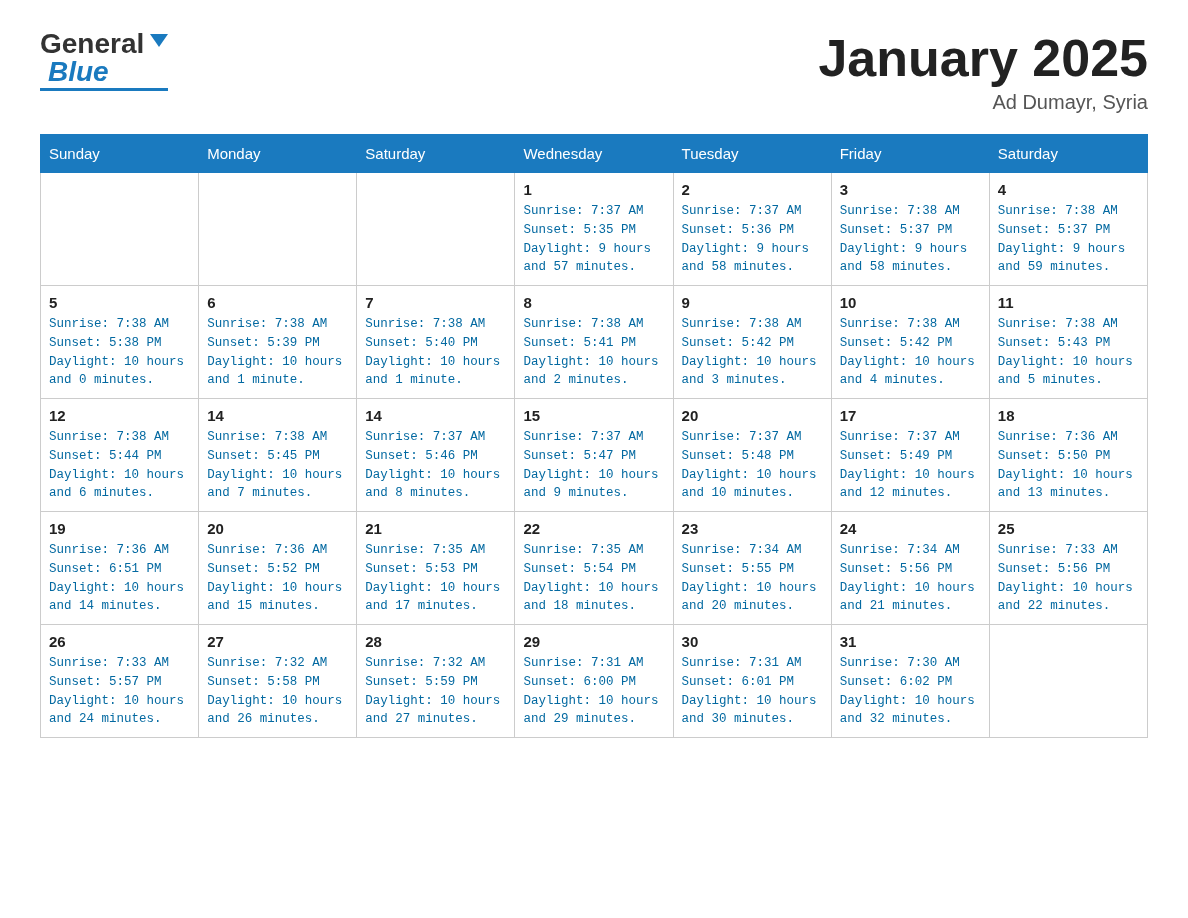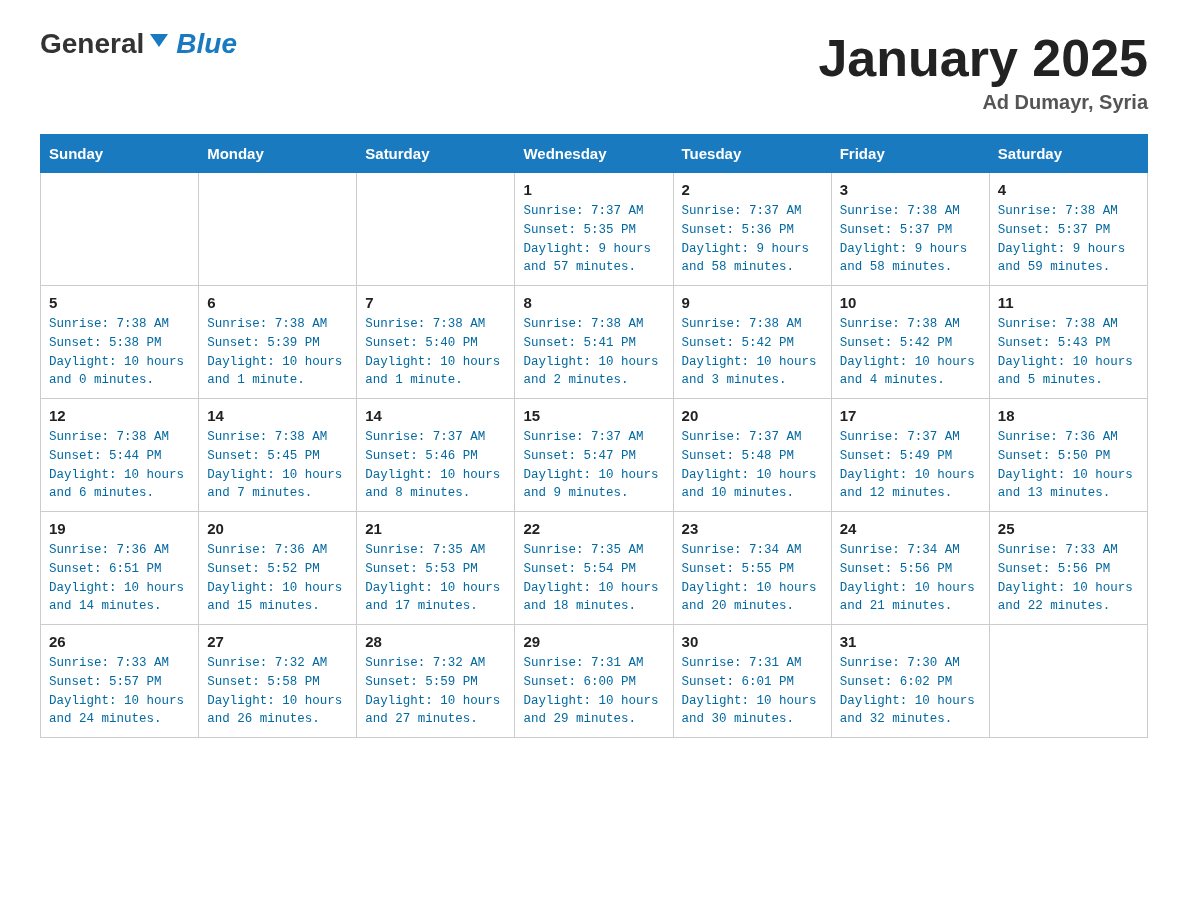--- a/index.html
+++ b/index.html
@@ -11,21 +11,21 @@
       min-height: 918px;
     }
     .header {
       display: flex;
       justify-content: space-between;
       align-items: flex-start;
       margin-bottom: 20px;
     }
     .logo {
       display: flex;
-      flex-direction: row;
+      flex-direction: column;
       align-items: flex-start;
     }
     .logo-text {
       font-size: 28px;
       font-weight: bold;
       color: #333;
       line-height: 1;
     }
     .logo-line {
       width: 100%;
@@ -39,33 +39,32 @@
     .main-title {
       font-size: 52px;
       font-weight: bold;
       color: #222;
       line-height: 1.1;
     }
     .subtitle {
       font-size: 20px;
       color: #555;
       margin-top: 4px;
-      font-weight: bold;
     }
     .calendar {
       width: 100%;
       border-collapse: collapse;
       border: 1px solid #aaa;
     }
     .calendar th {
       background-color: #1a7abf;
       color: #fff;
       padding: 10px 8px;
       font-size: 15px;
-      font-weight: bold;
+      font-weight: normal;
       text-align: left;
       border: 1px solid #1a7abf;
     }
     .calendar td {
       vertical-align: top;
       padding: 8px;
       border: 1px solid #ccc;
       width: 14.28%;
       min-height: 110px;
       font-size: 13px;

